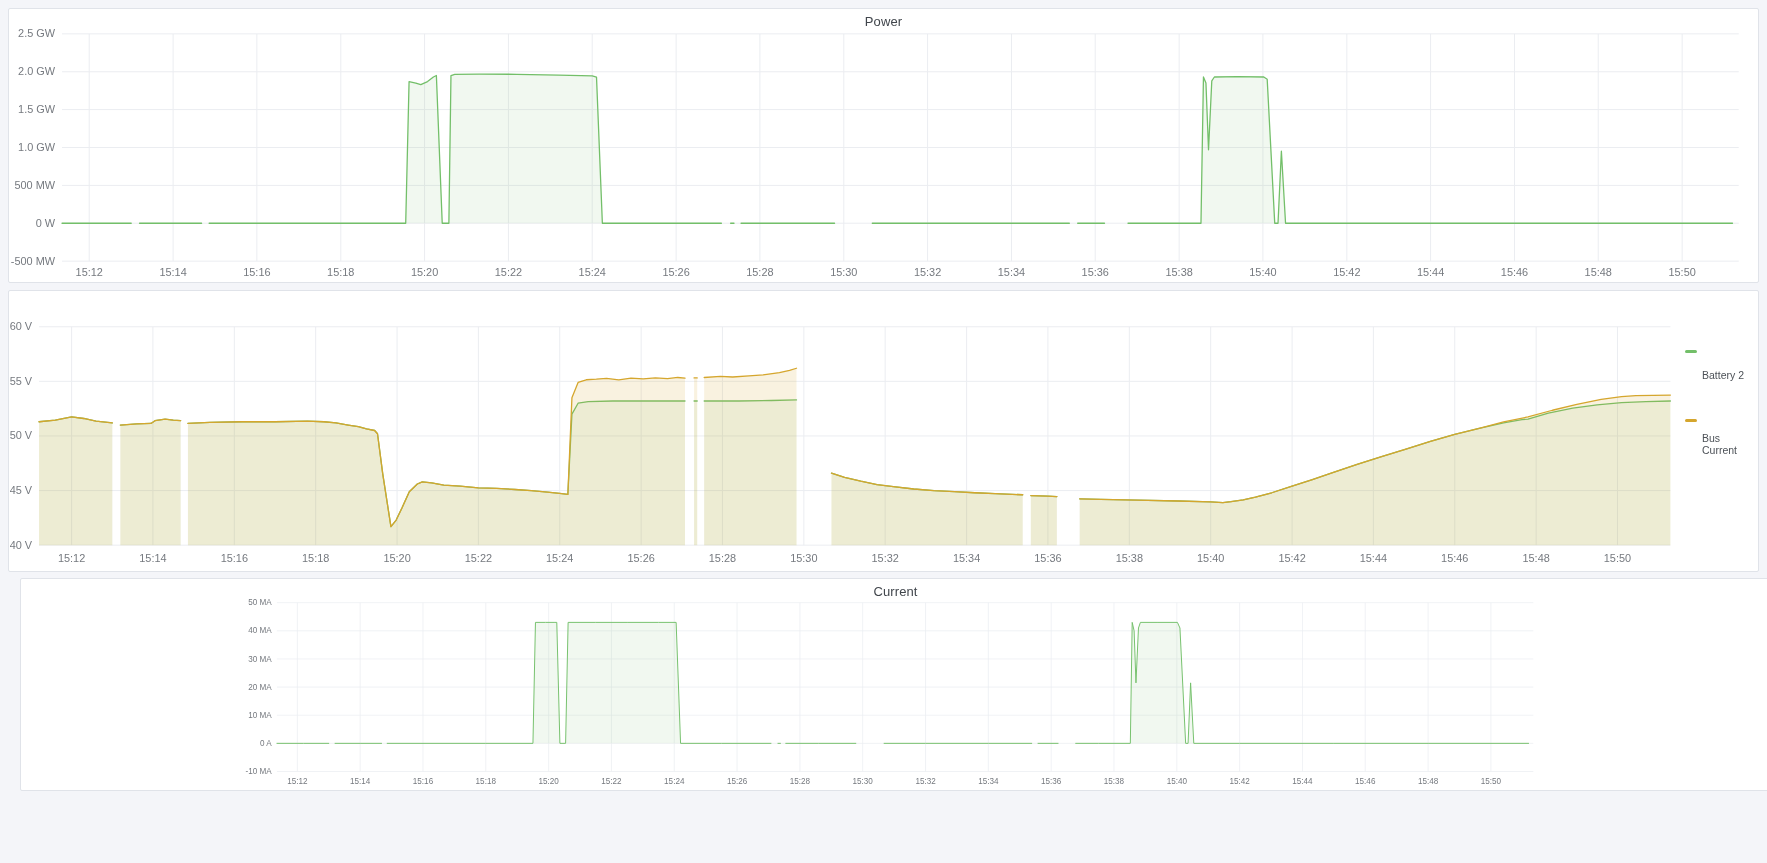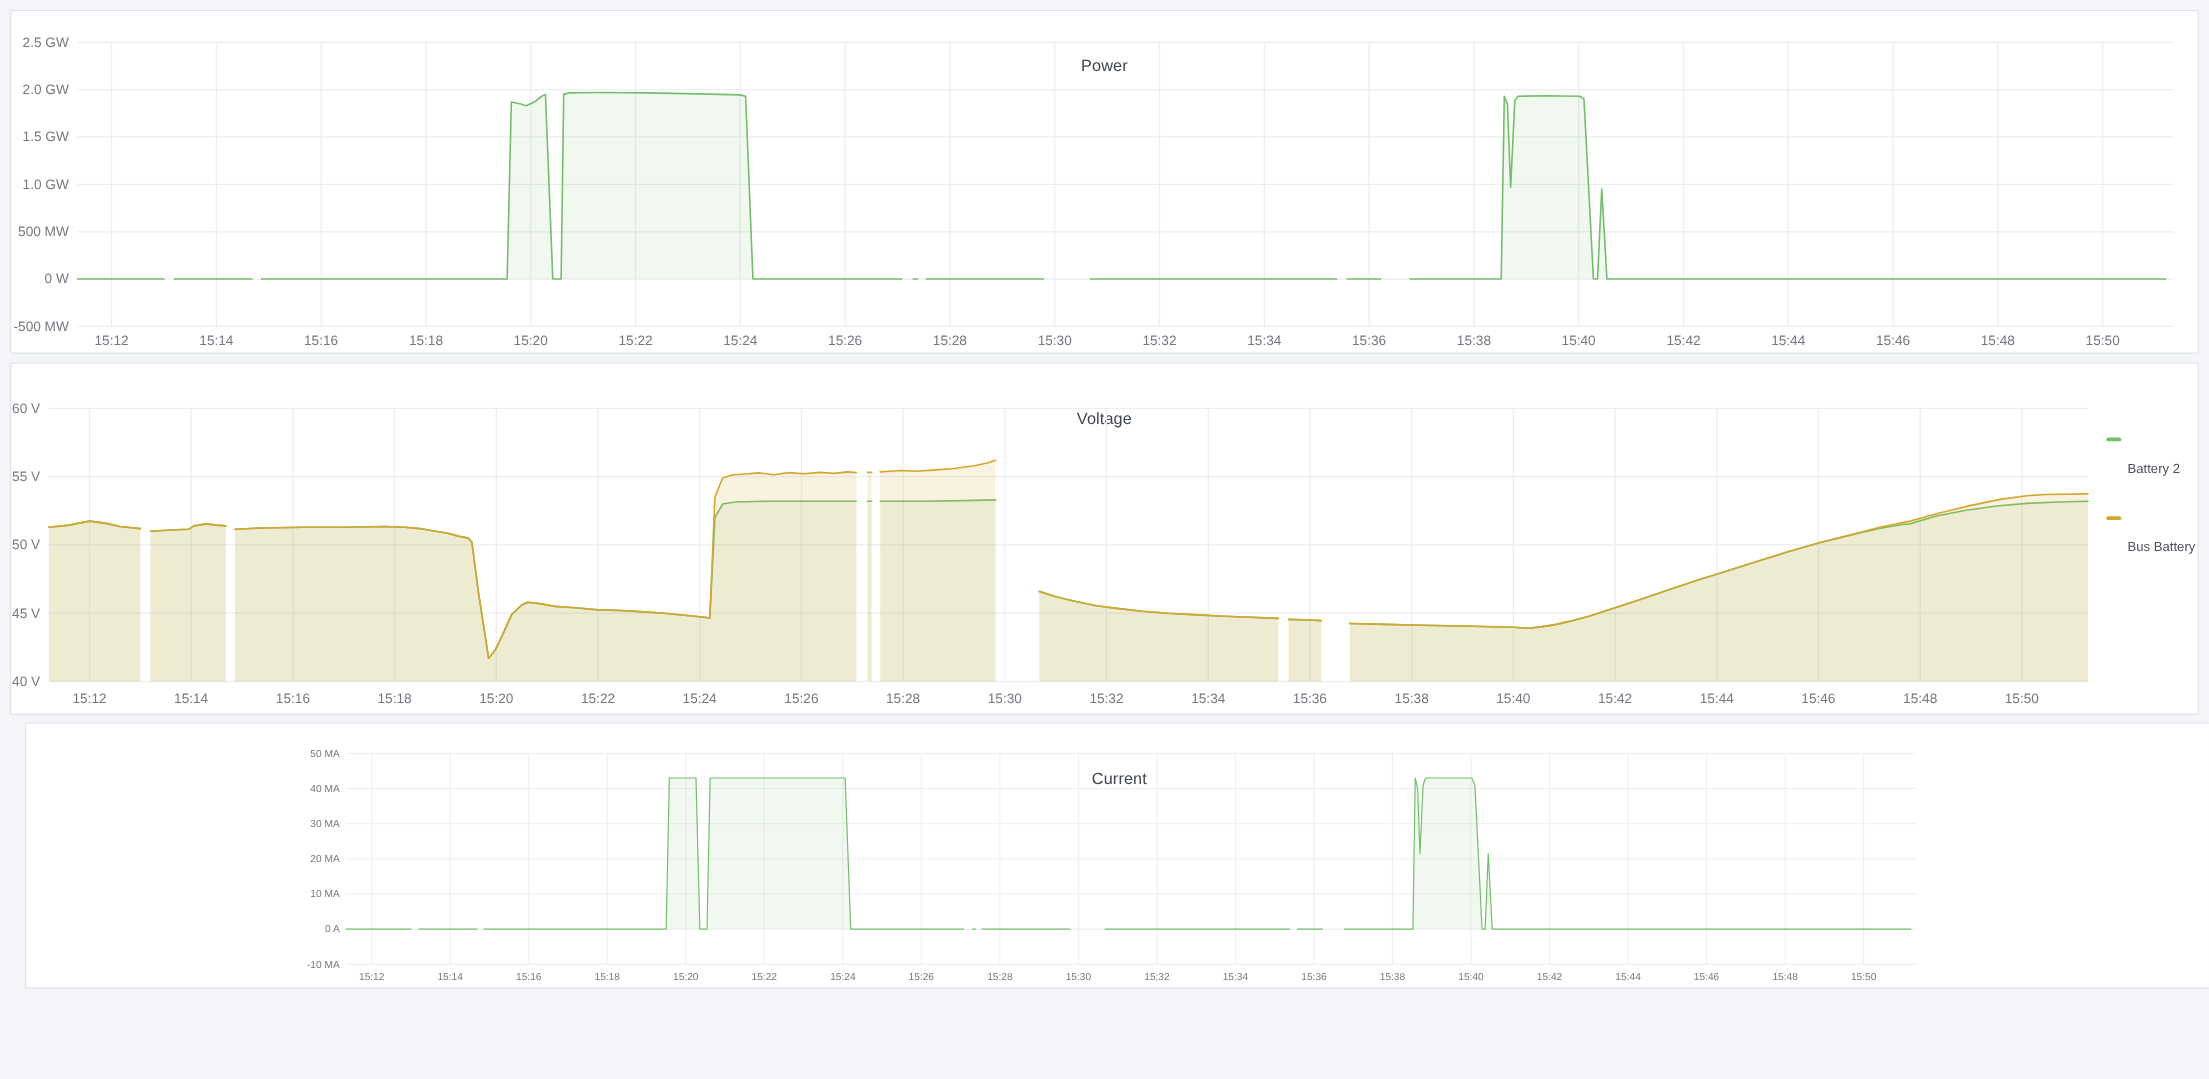--- a/index.html
+++ b/index.html
@@ -7,21 +7,21 @@
     width:1767px;height:863px;overflow:hidden;position:relative;
     background:#f4f5f9;
     font-family:"Liberation Sans",sans-serif;
   }
   .panel{
     position:absolute;background:#ffffff;border:1px solid #e0e3e9;border-radius:2px;
     box-sizing:border-box;
   }
   .ptitle{
     position:absolute;top:5px;left:0;width:100%;text-align:center;
-    font-size:13px;font-weight:500;color:#41464c;letter-spacing:.1px;margin-top:31px;
+    font-size:13px;font-weight:500;color:#41464c;letter-spacing:.1px;
   }
   svg.chart{position:absolute;left:0;top:0;width:100%;height:100%;}
   svg.chart text{font-family:"Liberation Sans",sans-serif;font-size:11px;fill:#75797f;}
   .legend{
     position:absolute;display:flex;flex-direction:column;gap:3px;
   }
   .legend-item{display:flex;align-items:center;gap:5px;cursor:pointer;}
   .legend-item .swatch{display:inline-block;width:12px;height:3px;border-radius:2px;}
   .legend-item .llabel{font-size:10.5px;color:#4c5157;margin-top:48px;}
 </style>
@@ -98,21 +98,20 @@
       <text x="1257.7" y="269" text-anchor="middle">15:40</text>
       <text x="1342.2" y="269" text-anchor="middle">15:42</text>
       <text x="1426.6" y="269" text-anchor="middle">15:44</text>
       <text x="1511.1" y="269" text-anchor="middle">15:46</text>
       <text x="1595.5" y="269" text-anchor="middle">15:48</text>
       <text x="1680.0" y="269" text-anchor="middle">15:50</text>
     </svg>
 </div>
 
 <div class="panel" style="left: 8px; top: 290px; width: 1751px; height: 282px;">
-  <div class="ptitle">Voltage</div>
   <svg class="chart" viewBox="0 0 1751 282">
       <line x1="57.8" x2="57.8" y1="36" y2="256" stroke="#ebedf1" stroke-width="1"></line>
       <line x1="139.7" x2="139.7" y1="36" y2="256" stroke="#ebedf1" stroke-width="1"></line>
       <line x1="221.7" x2="221.7" y1="36" y2="256" stroke="#ebedf1" stroke-width="1"></line>
       <line x1="303.6" x2="303.6" y1="36" y2="256" stroke="#ebedf1" stroke-width="1"></line>
       <line x1="385.6" x2="385.6" y1="36" y2="256" stroke="#ebedf1" stroke-width="1"></line>
       <line x1="467.5" x2="467.5" y1="36" y2="256" stroke="#ebedf1" stroke-width="1"></line>
       <line x1="549.4" x2="549.4" y1="36" y2="256" stroke="#ebedf1" stroke-width="1"></line>
       <line x1="631.4" x2="631.4" y1="36" y2="256" stroke="#ebedf1" stroke-width="1"></line>
       <line x1="713.3" x2="713.3" y1="36" y2="256" stroke="#ebedf1" stroke-width="1"></line>
@@ -190,21 +189,21 @@
       <text x="1532.8" y="273" text-anchor="middle">15:48</text>
       <text x="1614.7" y="273" text-anchor="middle">15:50</text>
     </svg>
   <div class="legend" style="left:1676px;top:30px;">
     <div class="legend-item">
       <span class="swatch" style="background: rgb(115, 191, 105);"></span>
       <span class="llabel">Battery 2</span>
     </div>
     <div class="legend-item">
       <span class="swatch" style="background: rgb(213, 166, 45);"></span>
-      <span class="llabel">Bus Battery</span>
+      <span class="llabel">Bus Current</span>
     </div>
   </div>
 </div>
 
 <div class="panel" style="left: 20px; top: 578px; width: 1751px; height: 213px; text-decoration: underline;">
   <div class="ptitle">Current</div>
   <svg class="chart" viewBox="0 0 1751 285">
       <line x1="67.6" x2="67.6" y1="32" y2="260" stroke="#ebedf1" stroke-width="1"></line>
       <line x1="152.4" x2="152.4" y1="32" y2="260" stroke="#ebedf1" stroke-width="1"></line>
       <line x1="237.3" x2="237.3" y1="32" y2="260" stroke="#ebedf1" stroke-width="1"></line>

